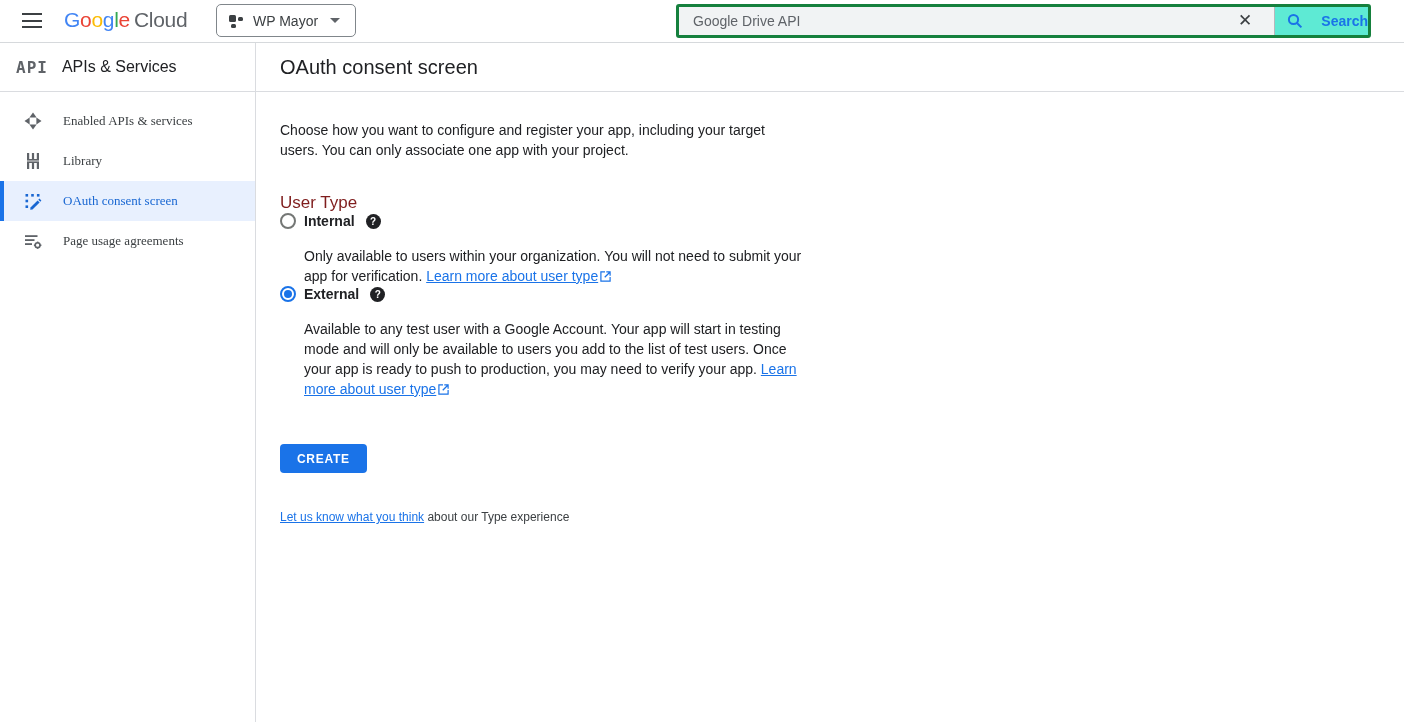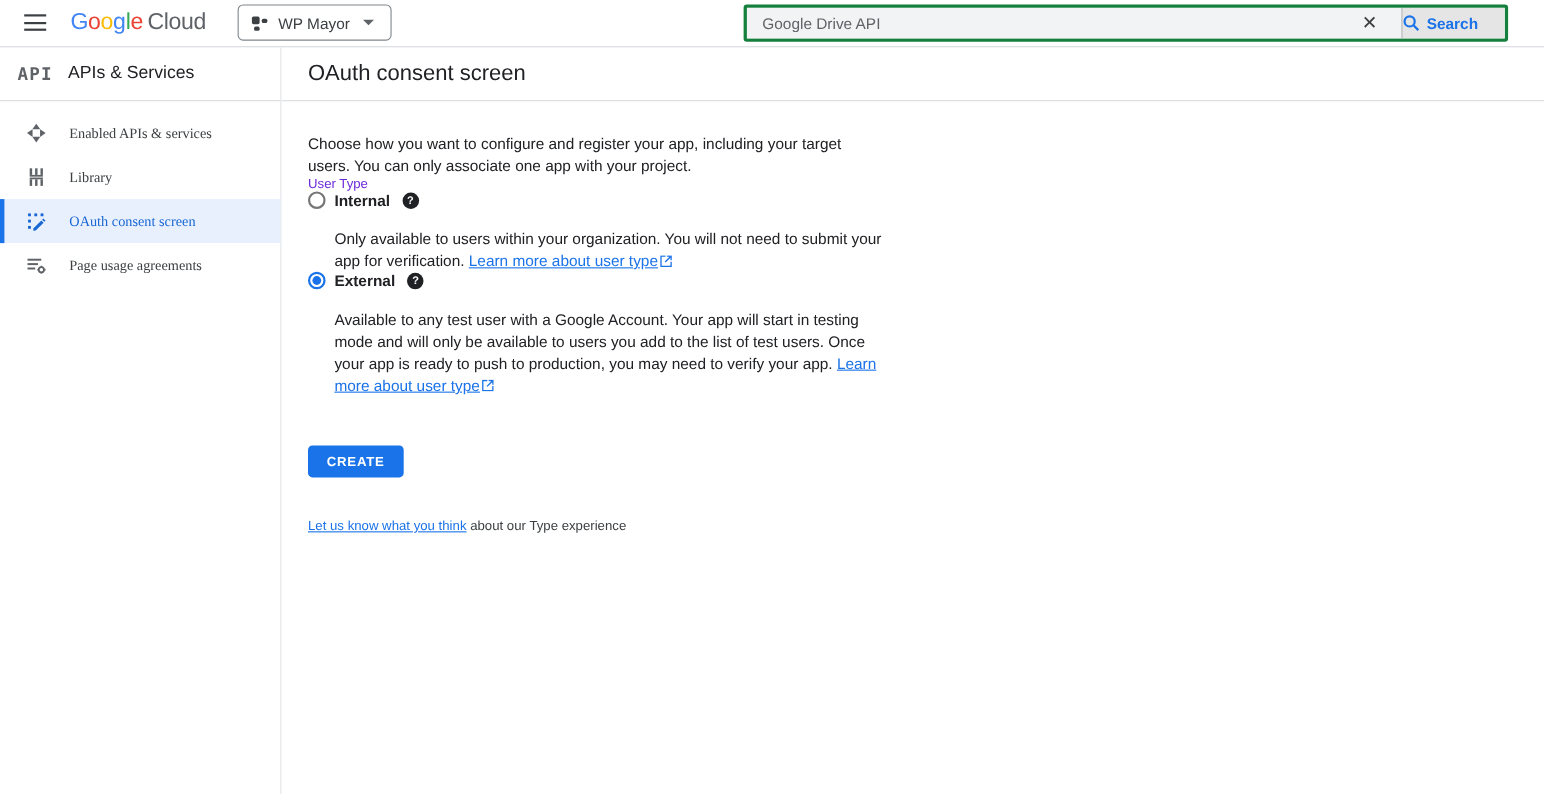--- a/index.html
+++ b/index.html
@@ -24,22 +24,22 @@
   .proj-label { font-size:14px; color:#3c4043; margin-right:12px; }
   .caret-down { width:0; height:0; border-left:5px solid transparent; border-right:5px solid transparent;
     border-top:5px solid #5f6368; }
 
   .searchbar { position:absolute; left:676px; top:4px; width:695px; height:34px;
     display:flex; border:3px solid #15803d; border-radius:3px; overflow:hidden; }
   .search-field { flex:1; display:flex; align-items:center; background:#f1f3f4; padding:0 14px; }
   .search-input { flex:1; border:none; outline:none; background:transparent;
     font-size:14px; color:#5f6368; font-family:"Liberation Sans",sans-serif; }
   .clear-x { width:30px; text-align:center; font-size:17px; color:#3c4043; cursor:pointer; line-height:32px; }
-  .search-btn { width:94px; background:#e5e5e5; border-left:1px solid #b4b8bc; display:flex;
-    align-items:center; justify-content:flex-start; cursor:pointer; gap:6px; }
+  .search-btn { width:94px; background:#5eead4; border-left:1px solid #b4b8bc; display:flex;
+    align-items:center; justify-content:space-between; cursor:pointer; gap:6px;padding-left:12px; }
   .search-btn .lbl { color:#1a73e8; font-size:14px; font-weight:bold; }
 
   
   .shell { display:flex; height:679px; }
   .sidebar { width:256px; border-right:1px solid #dadce0; background:#fff; flex-shrink:0; }
   .side-head { height:49px; display:flex; align-items:center; padding-left:16px;
     border-bottom:1px solid #dadce0; }
   .api-logo { font-family:"DejaVu Sans Mono", monospace; font-weight:bold; font-size:16px;
     color:#5f6368; letter-spacing:1px; margin-right:14px; }
   .side-title { font-size:16px; color:#202124; }
@@ -52,21 +52,21 @@
   .nav-item.active::before { content:""; position:absolute; left:0; top:0; bottom:0;
     width:4px; background:#1a73e8; }
 
   
   .main { flex:1; background:#fff; }
   .main-head { height:49px; display:flex; align-items:center; padding-left:24px;
     border-bottom:1px solid #dadce0; }
   .page-title { font-size:20px; color:#202124; }
   .content { padding:28px 0 0 24px; }
   .intro { font-size:14px; line-height:20px; color:#202124; max-width:505px; }
-  .section-heading { font-size:12px; color:#6d28d9; }
+  .section-heading { font-size:17px; color:#7f1d1d; margin-top:33px; }
   .radio-row { display:flex; align-items:center; }
   .radio { width:16px; height:16px; border-radius:50%; border:2px solid #747775;
     position:relative; cursor:pointer; flex-shrink:0; }
   .radio.checked { border-color:#1a73e8; }
   .radio.checked::after { content:""; position:absolute; left:2px; top:2px;
     width:8px; height:8px; border-radius:50%; background:#1a73e8; }
   .radio-label { font-size:14px; font-weight:bold; color:#202124; margin-left:8px; }
   .help-icon { width:15px; height:15px; border-radius:50%; background:#202124; color:#fff;
     font-size:10px; font-weight:bold; display:flex; align-items:center; justify-content:center;
     margin-left:11px; cursor:pointer; }

